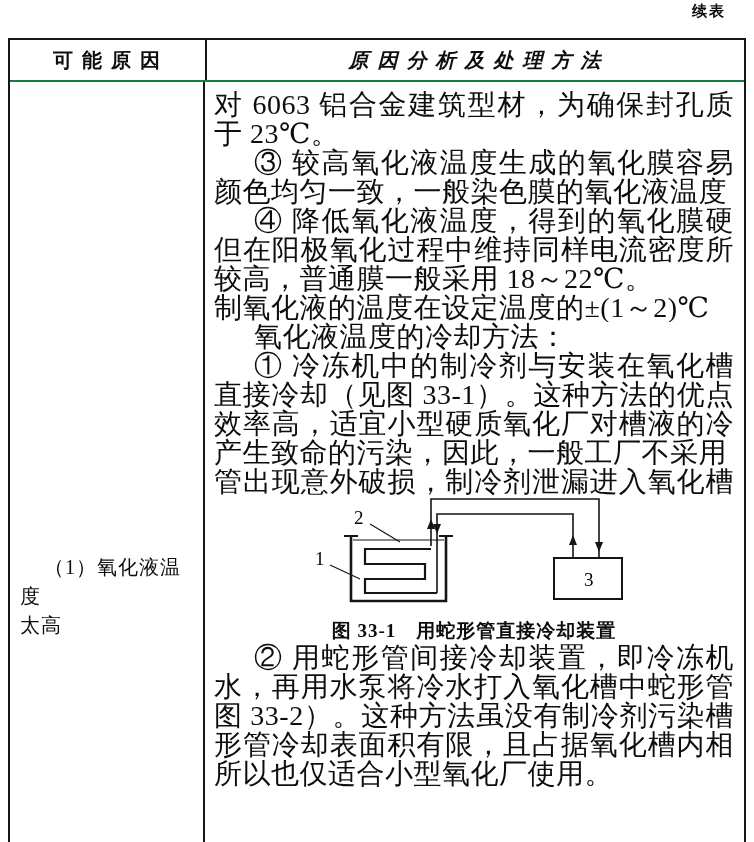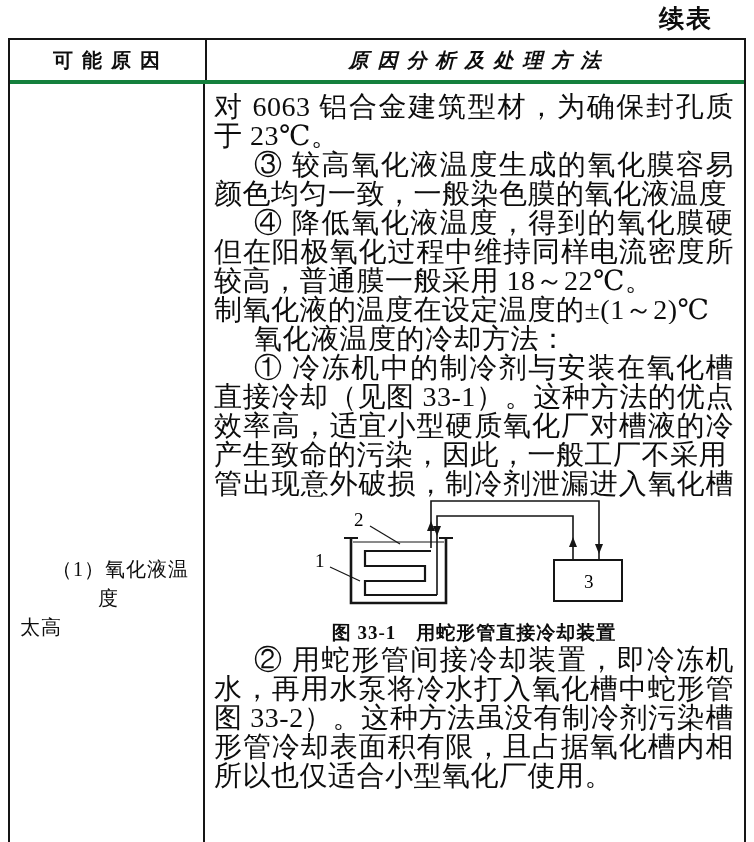--- a/index.html
+++ b/index.html
@@ -5,42 +5,42 @@
   html,body{margin:0;padding:0;background:#ffffff;}
   .page{
     position:relative;
     width:754px;height:842px;
     background:#ffffff;
     overflow:hidden;
     font-family:"Liberation Serif","DejaVu Serif",serif;
     color:#0d0d0d;
   }
   .cont-label{
-    position:absolute;top:2px;left:659px;
-    font-size:25px;font-weight:700;letter-spacing:2px;
+    position:absolute;top:2px;left:692px;
+    font-size:15px;font-weight:700;letter-spacing:2px;
   }
   .tbl{
     position:absolute;left:8px;top:38px;
     width:734px;height:812px;
     border:2px solid #151515;
   }
-  .thead{display:flex;height:40px;border-bottom:4px solid #15803d;}
+  .thead{display:flex;height:40px;border-bottom:2px solid #15803d;}
   .th{
     display:flex;align-items:center;justify-content:center;
     font-size:20px;letter-spacing:2px;font-weight:600;
   }
   .th-cause{width:195px;border-right:2px solid #151515;}
   .th-analysis{flex:1;font-style:italic;}
   .tbody{display:flex;height:768px;}
   .cause-cell{
     width:195px;border-right:2px solid #151515;
     padding:471px 6px 0 10px;box-sizing:border-box;
   }
   .cause-line{font-size:20px;line-height:29px;letter-spacing:1px;}
-  .cause-line.first{text-indent:24px;text-align:center;}
+  .cause-line.first{text-indent:24px;}
   .analysis-cell{
     flex:1;padding:8px 10px 0 9px;box-sizing:border-box;overflow:hidden;
   }
   .tline{
     font-size:28px;line-height:29px;height:29px;overflow:hidden;
     letter-spacing:0.5px;
   }
   .tline.ind{text-indent:40px;}
   .tline.just{text-align:justify;text-align-last:justify;}
   .fig{margin:0;padding:0;}

